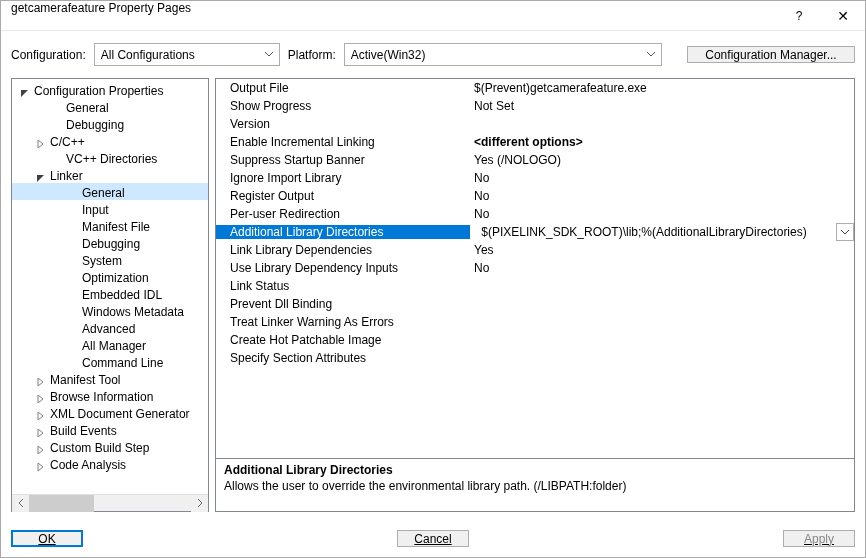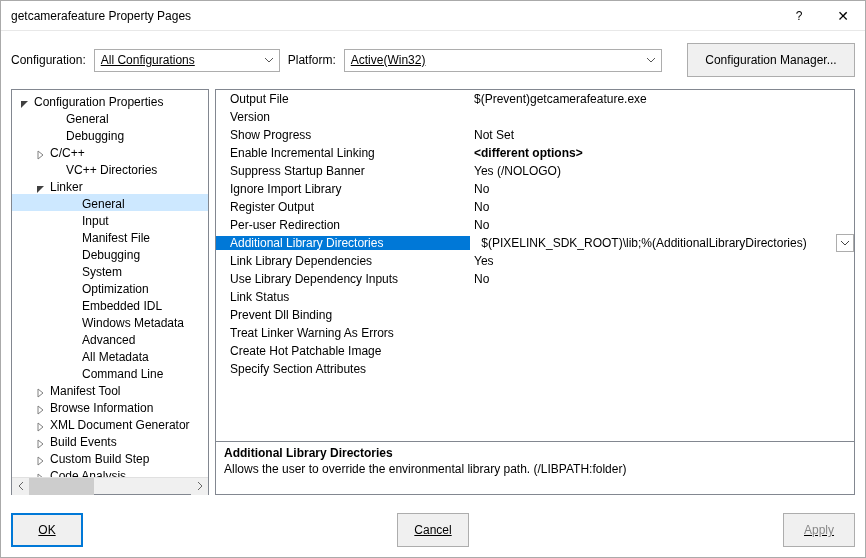--- a/index.html
+++ b/index.html
@@ -1,29 +1,29 @@
 <!DOCTYPE html>
 <html><head>
 <meta charset="utf-8">
 <style>
   * { box-sizing: border-box; margin: 0; padding: 0; font-family: "Segoe UI", Tahoma, sans-serif; font-size: 12px; }
   body { background: #fff; width: 866px; height: 558px; border: 1px solid #aaa; display: flex; flex-direction: column; overflow: hidden; }
-  .titlebar { height: 30px; background: #fff; display: flex; align-items: center; padding: 0 0 0 10px; border-bottom: 1px solid #e8e8e8; }
+  .titlebar { height: 30px; background: #fff; display: flex; padding: 0 0 0 10px; border-bottom: 1px solid #e8e8e8; }
   .titlebar .title { flex: 1; font-size: 12px; color: #000; }
   .titlebar .tbtn { width: 44px; height: 30px; display: flex; align-items: center; justify-content: center; }
   .close-x { font-size: 14px; }
   .help-q { font-size: 12px; }
   .config-row { display: flex; align-items: center; gap: 8px; padding: 12px 10px 12px 10px; }
   .config-row label { color: #000; }
-  .select { height: 23px; background: #fff; border: 1px solid #adadad; display: flex; align-items: center; padding: 0 4px 0 6px; position: relative; text-decoration: underline; }
+  .select { height: 23px; background: #fff; border: 1px solid #adadad; display: flex; align-items: center; padding: 0 4px 0 6px; position: relative; }
   .select .chev { position: absolute; right: 4px; top: 4px; }
   .chev svg { display:block; }
   .sel-config { width: 186px; }
   .sel-platform { width: 318px; }
-  .btn { height: 34px; background: #f0f0f0; border: 1px solid #adadad; padding: 0 10px; display: flex; align-items: center; justify-content: center; min-width: 72px; }
+  .btn { height: 17px; background: #f0f0f0; border: 1px solid #adadad; padding: 0 10px; display: flex; align-items: center; justify-content: center; min-width: 72px; }
   .main { display: flex; flex: 1; gap: 6px; padding: 0 10px 8px 10px; min-height: 0; align-items: stretch;}
   .tree-wrap { width: 198px; border: 1px solid #828790; background: #fff; display: flex; flex-direction: column; }
   .tree { flex: 1; overflow: hidden; padding: 2px 0; }
   .tree-item { display: flex; align-items: flex-end; height: 17px; padding-left: 6px; white-space: nowrap; }
   .tree-item .exp { width: 14px; display:inline-flex; align-items:center; justify-content:center; }
   .tree-item .lbl { padding-left: 2px; }
   .tree-item.selected { background: #cde8ff; }
   .indent-1 { padding-left: 6px; }
   .indent-2 { padding-left: 22px; }
   .indent-3 { padding-left: 38px; }
@@ -156,21 +156,21 @@
         <div class="tree-item indent-4">
           <span class="exp"></span>
           <span class="lbl">Windows Metadata</span>
         </div>
         <div class="tree-item indent-4">
           <span class="exp"></span>
           <span class="lbl">Advanced</span>
         </div>
         <div class="tree-item indent-4">
           <span class="exp"></span>
-          <span class="lbl">All Metadata</span>
+          <span class="lbl">All Manager</span>
         </div>
         <div class="tree-item indent-4">
           <span class="exp"></span>
           <span class="lbl">Command Line</span>
         </div>
         <div class="tree-item indent-2">
           <span class="exp">
             <svg width="10" height="10">
               <path d="M2 1 L7 5 L2 9 Z" fill="none" stroke="#808080"></path>
             </svg>
@@ -236,26 +236,26 @@
   </div>
 
   <div class="right">
     <div class="grid-wrap">
       <div class="grid" id="grid">
           <div class="row">
             <div class="name">Output File</div>
             <div class="value">$(Prevent)getcamerafeature.exe</div>
           </div>
           <div class="row">
-            <div class="name">Version</div>
-            <div class="value"></div>
-          </div>
-          <div class="row">
             <div class="name">Show Progress</div>
             <div class="value">Not Set</div>
+          </div>
+          <div class="row">
+            <div class="name">Version</div>
+            <div class="value"></div>
           </div>
           <div class="row">
             <div class="name">Enable Incremental Linking</div>
             <div class="value" style="font-weight: 700;">&lt;different options&gt;</div>
           </div>
           <div class="row">
             <div class="name">Suppress Startup Banner</div>
             <div class="value">Yes (/NOLOGO)</div>
           </div>
           <div class="row">

